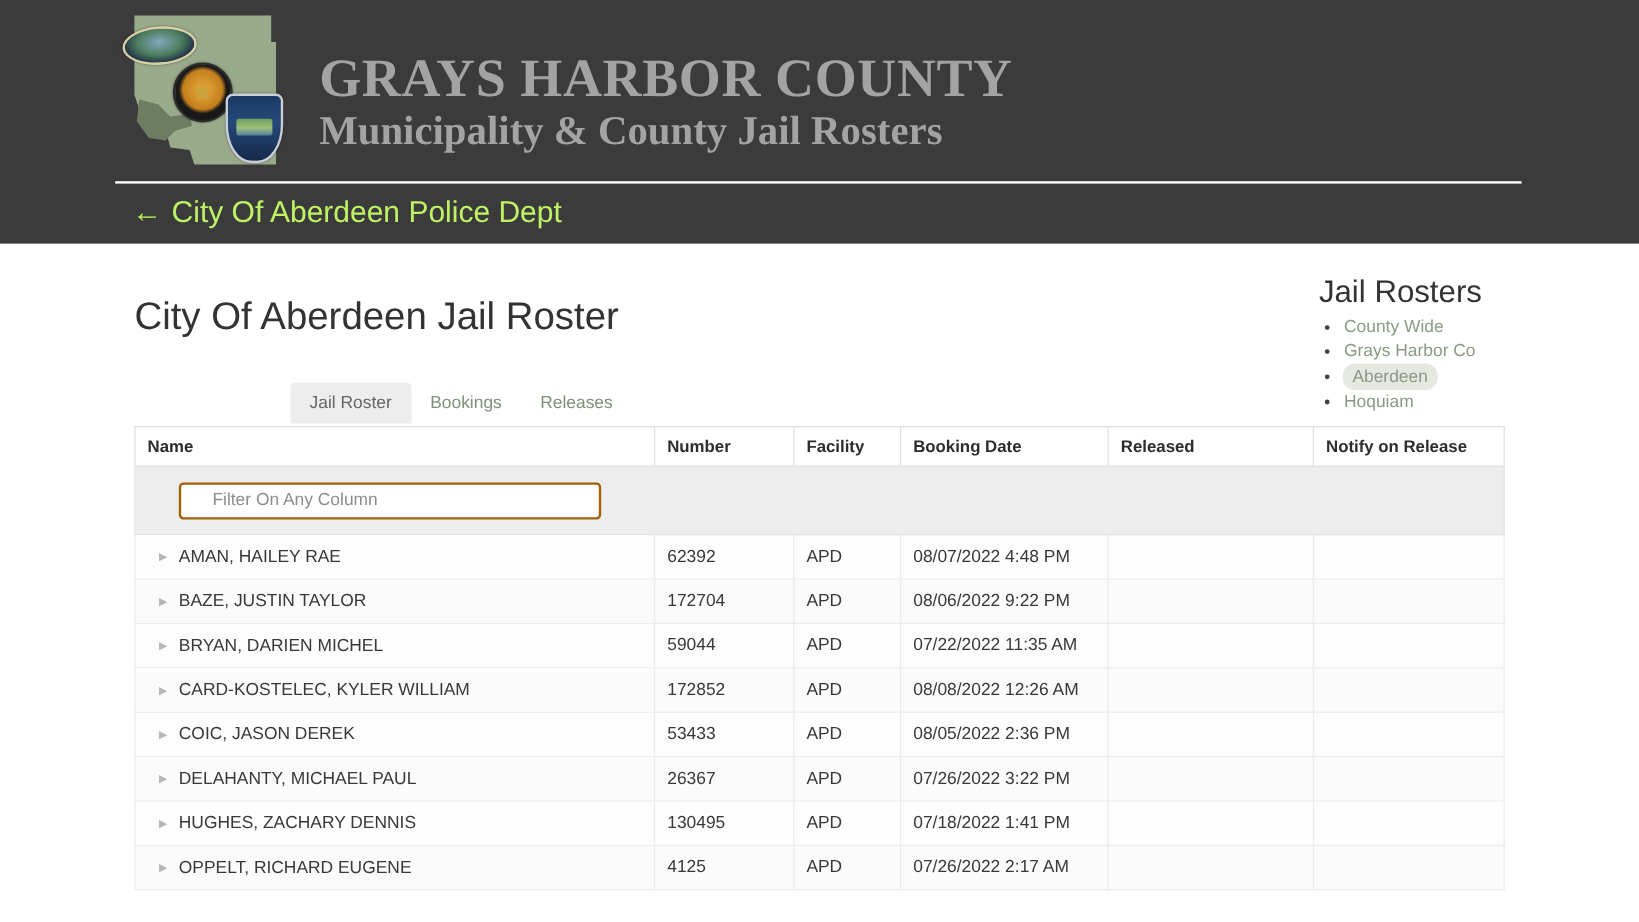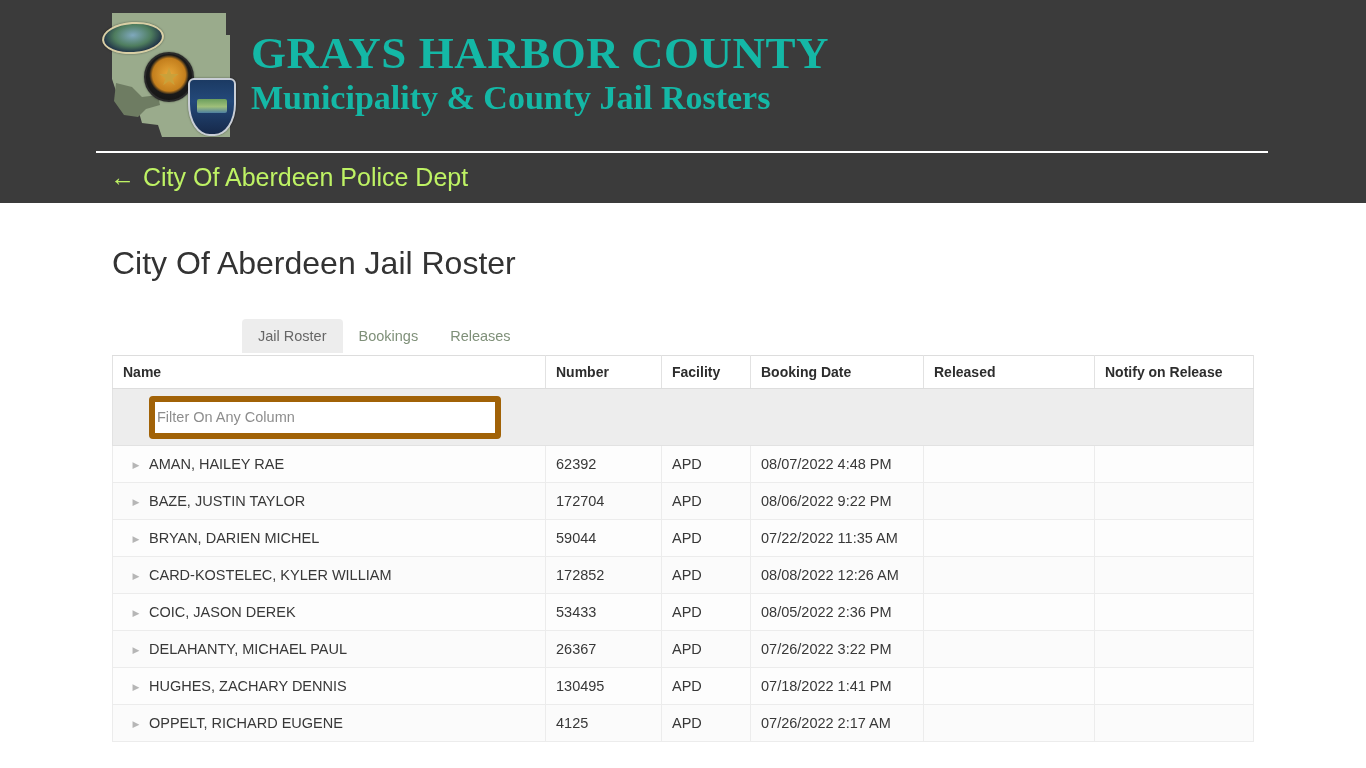--- a/index.html
+++ b/index.html
@@ -78,23 +78,23 @@
   .badge-3::after {
     content: "";
     position: absolute;
     left: 7px; top: 19px;
     width: 30px; height: 14px;
     border-radius: 2px;
     background: linear-gradient(#6b9e5d 0%, #9fbf7a 55%, #4d7fa0 100%);
   }
 
   .masthead-titles {
-    margin-left: 0;
-    padding-top: 28px;
-    color: #14b8a6;
+    margin-left: 15px;
+    padding-top: 40px;
+    color: #a3a3a3;
     font-family: "Liberation Serif", serif;
   }
   .mast-title-1 {
     font-size: 45px;
     font-weight: bold;
     line-height: 50px;
     letter-spacing: 0.5px;
     white-space: nowrap;
   }
   .mast-title-2 {
@@ -245,28 +245,28 @@
   tr.filter-row td {
     background: #ededed;
     height: 57px;
     border-left: 1px solid #e2e2e2;
     border-right: 1px solid #e2e2e2;
     border-top: none;
     border-bottom: 1px solid #e2e2e2;
   }
   .filter-input {
     width: 352px;
-    height: 43px;
-    padding: 4px 2px;
+    height: 31px;
+    padding: 4px 26px;
     margin-left: 26px;
     font-size: 14.5px;
     font-family: "Liberation Sans", sans-serif;
     color: #333;
     background: #ffffff;
-    border: 6px solid #a16207;
+    border: 2px solid #a16207;
     border-radius: 4px;
     outline: none;
   }
   .filter-input::placeholder { color: #8d8d8d; }
 
   tbody tr.data-row td {
     height: 37px;
     background: #fbfbfb;
     border-color: #ececec;
   }
@@ -313,20 +313,37 @@
 
   <a class="back-link" href="#">
     <span class="back-arrow">←</span><span>City Of Aberdeen Police Dept</span>
   </a>
 </div>
 
 <div class="content">
 
   <h1 class="page-title" style="top:40px;">City Of Aberdeen Jail Roster</h1>
 
+  <div class="sidebar">
+    <h2 class="sidebar-heading">Jail Rosters</h2>
+    <ul class="sidebar-list">
+      <li>
+        <a class="sidebar-link" href="#">County Wide</a>
+      </li>
+      <li>
+        <a class="sidebar-link" href="#">Grays Harbor Co</a>
+      </li>
+      <li>
+        <a class="sidebar-link active" href="#">Aberdeen</a>
+      </li>
+      <li>
+        <a class="sidebar-link" href="#">Hoquiam</a>
+      </li>
+    </ul>
+  </div>
 
   <div class="tabs">
     <a class="tab active" href="#">Jail Roster</a>
     <a class="tab" href="#">Bookings</a>
     <a class="tab" href="#">Releases</a>
   </div>
 
   <div class="table-wrap">
     <table class="roster">
       <colgroup>

